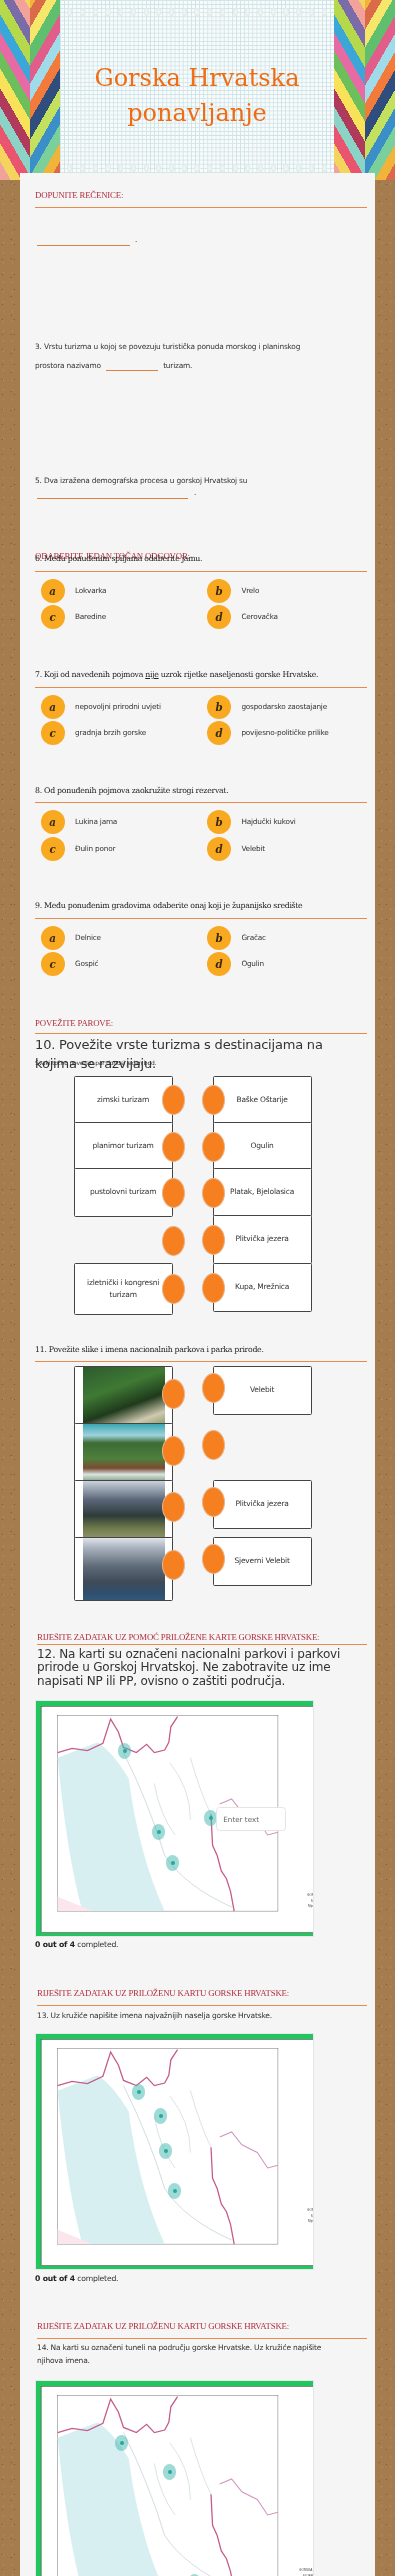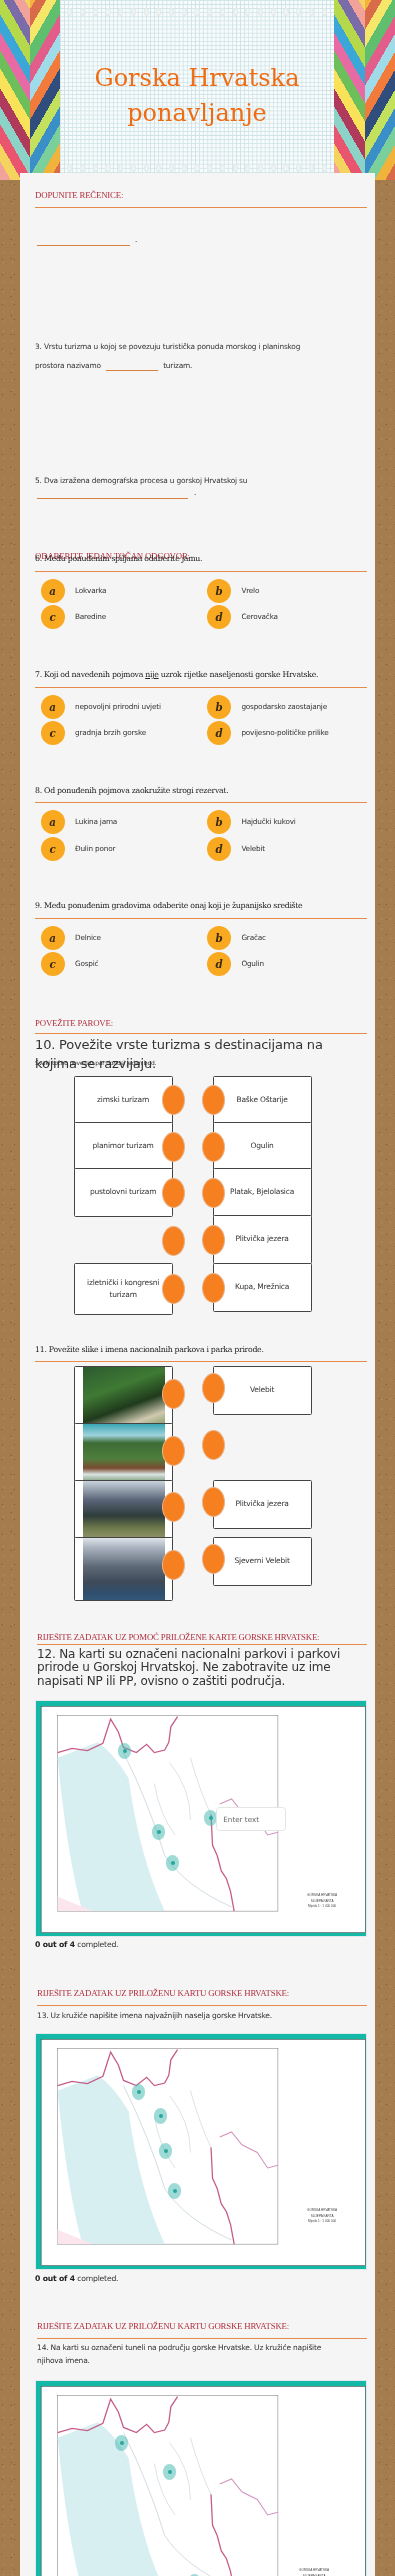--- a/index.html
+++ b/index.html
@@ -79,21 +79,21 @@
     display: flex; align-items: center; justify-content: center; text-align: center;
     font-size: 7.5px; color: #333; line-height: 12.4px; letter-spacing: -0.2px; padding: 0 4.1px; }
   .knob { position: absolute; width: 23px; height: 30px; border-radius: 50%; background: #f6801f; border: 0.8px solid #e8b48e; cursor: pointer; }
   .imgbox { position: absolute; width: 99px; height: 64px; background: #fff; border: 0.5px solid #444; border-radius: 1.5px; overflow: hidden; }
   .imgbox .photo { position: absolute; left: 8.2px; top: 0; width: 82px; height: 63px; }
   .photo.p1 { background: linear-gradient(160deg, #2c5a2e 0%, #3f7a34 35%, #1f3a1c 60%, #cfc9b0 80%, #6b8e4e 100%); }
   .photo.p2 { background: linear-gradient(180deg, #3aa6b3 0%, #9fd3dc 18%, #3c6b34 30%, #4f7f3d 55%, #7a4b30 70%, #d9e4e2 80%, #3f6a32 100%); }
   .photo.p3 { background: linear-gradient(180deg, #c9d2dc 0%, #5a6678 30%, #2e3b3a 55%, #6f7b4c 75%, #a0a07a 100%); }
   .photo.p4 { background: linear-gradient(180deg, #dfe4ea 0%, #aab3bf 15%, #5f6a78 45%, #3e4a58 70%, #2f4f6f 88%, #34597a 100%); }
   
-  .map { position: absolute; left: 15.5px; width: 332px; height: 237px; background: #14b8a6; border: 0.5px solid #e2e8ec; overflow: hidden; }
+  .map { position: absolute; left: 15.5px; width: 279px; height: 237px; background: #22c55e; border: 0.5px solid #e2e8ec; overflow: hidden; }
   .map svg { position: absolute; left: 0; top: 0; }
   .mark { position: absolute; width: 13.4px; height: 15.5px; border-radius: 50%; background: rgba(78,188,180,0.55); cursor: pointer; }
   .mark::after { content: ""; position: absolute; left: 4.6px; top: 5.7px; width: 4.1px; height: 4.1px; border-radius: 50%; background: #2aa79b; }
   .map-input { position: absolute; width: 70px; height: 24px; background: #fff; border: 0.5px solid #e5e5e5; border-radius: 3.6px;
     font-family: "DejaVu Sans", sans-serif; font-size: 7.2px; color: #555; padding: 0 6.2px; outline: none; }
   .map-input::placeholder { color: #666; }
   .legend { position: absolute; font-family: "Liberation Sans", sans-serif; font-size: 3.1px; color: #444; text-align: center; width: 46px; line-height: 5.7px; }
   .status { position: absolute; left: 15.5px; font-size: 7.7px; color: #333; letter-spacing: -0.2px; }
   .status b { font-weight: bold; color: #222; }
 </style>

